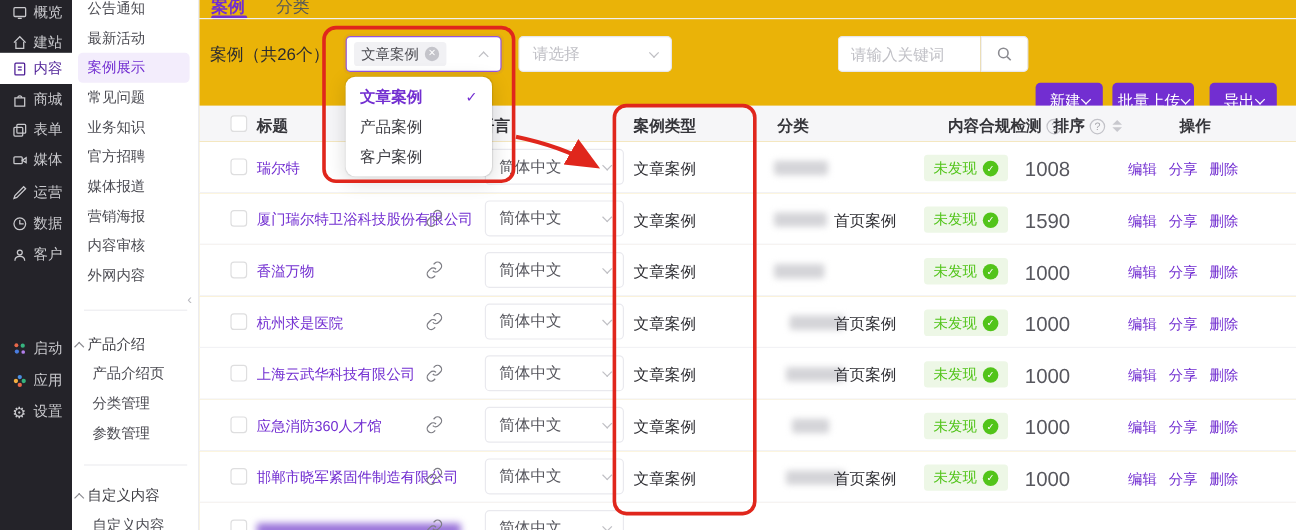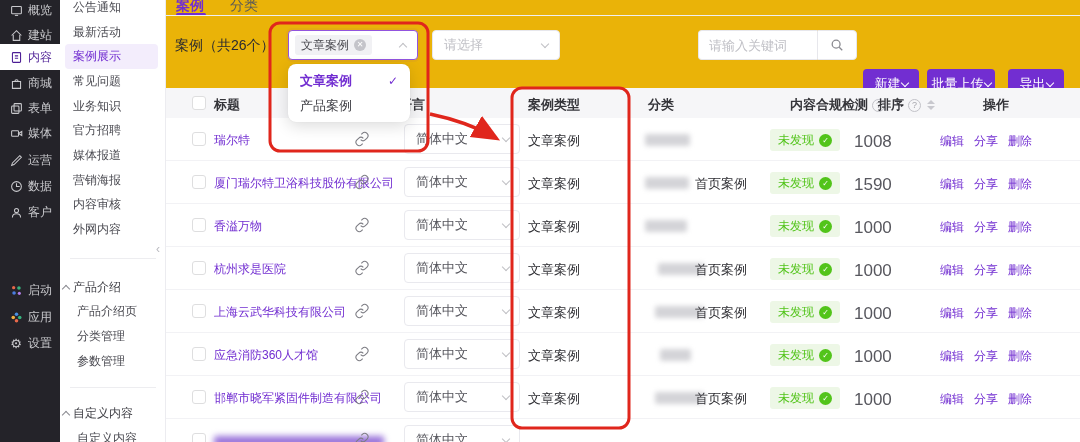--- a/index.html
+++ b/index.html
@@ -518,20 +518,23 @@
       </div>
 
     <div class="dropdown">
       <div class="dd-opt sel">
         <span>文章案例</span>
         <span class="dd-check">✓</span>
       </div>
       <div class="dd-opt">
         <span>产品案例</span>
       </div>
+      <div class="dd-opt">
+        <span>客户案例</span>
+      </div>
     </div>
   </section>
 
   <svg class="overlay" width="1080" height="442">
     <defs>
       <marker id="ah" markerWidth="9" markerHeight="8" refX="6" refY="3.5" orient="auto">
         <path d="M0,0 L8,3.5 L0,7 z" fill="#e0261c"></path>
       </marker>
     </defs>
     <rect x="270" y="23" width="158" height="128" rx="10" fill="none" stroke-width="3" stroke="#e0261c"></rect>

